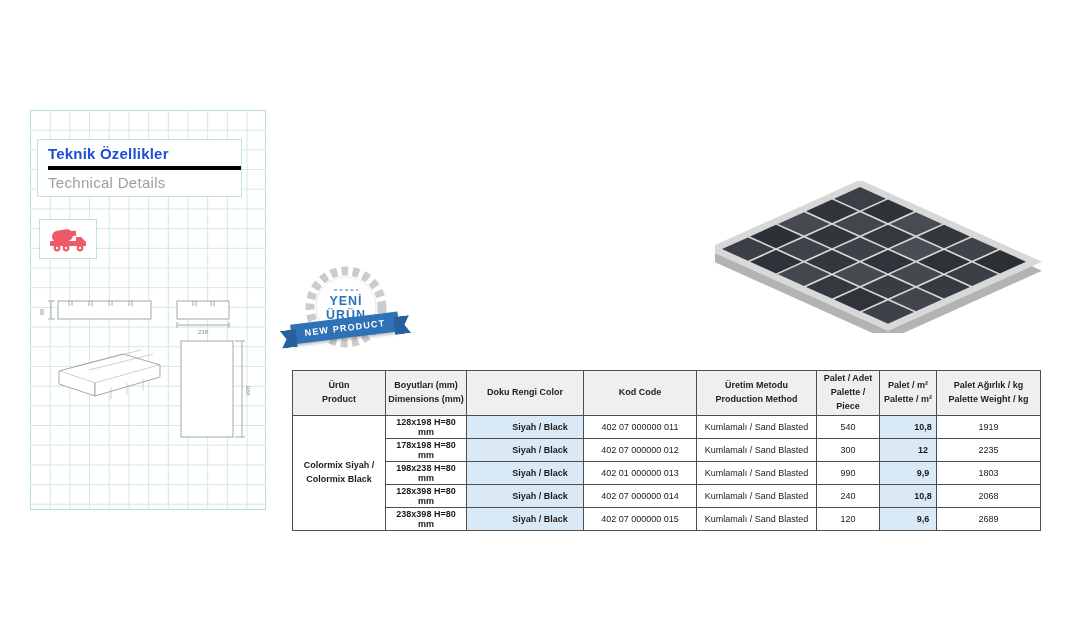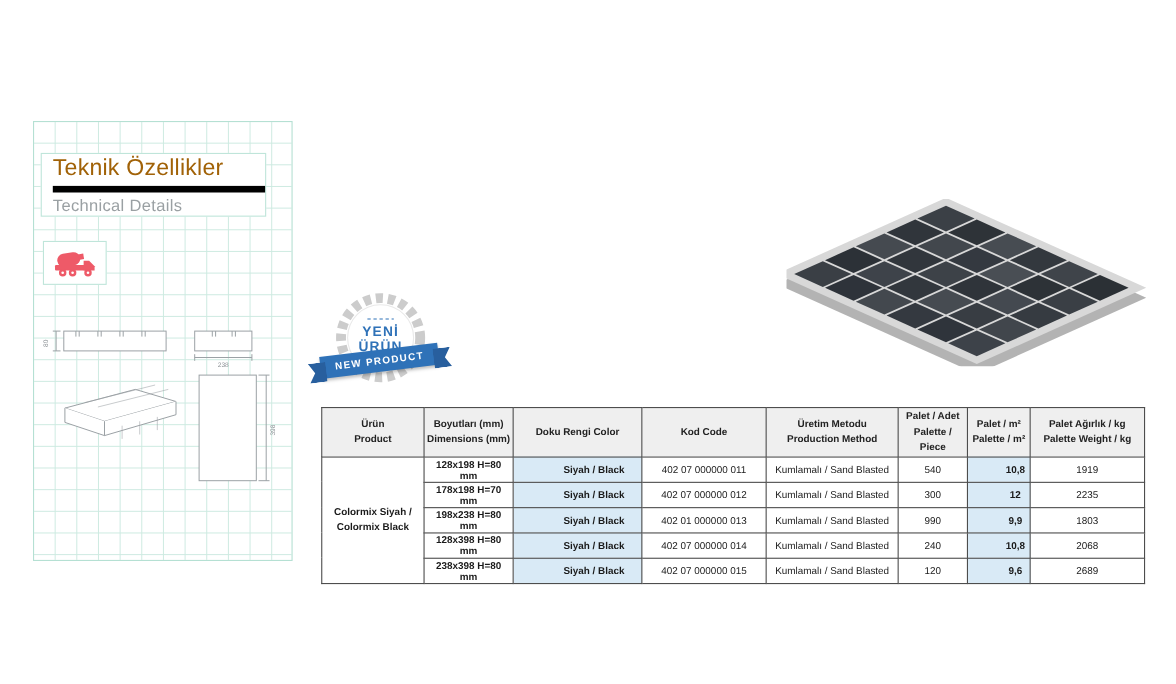--- a/index.html
+++ b/index.html
@@ -20,27 +20,27 @@
       linear-gradient(90deg, #cdeae1 1px, transparent 1px);
     background-size:19.7px 19.7px;
     background-position:-1px -1px;
   }
   .title-box {
     position:absolute; left:6px; top:28px; width:205px; height:58px;
     background:#ffffff; border:1px solid #bfe5da;
     display:flex; flex-direction:column; justify-content:center;
   }
   .title-tr {
-    margin:0 0 2px 10px; font-size:21px; font-weight:normal;
-    color:#a16207; letter-spacing:0.2px;
+    margin:0 0 2px 10px; font-size:15px; font-weight:bold;
+    color:#1d4ed8; letter-spacing:0.2px;
   }
   .title-en {
     margin:2px 0 0 10px; font-size:15px; font-weight:normal;
     color:#9aa0a3; letter-spacing:0.3px;
-    border-top:6px solid #000000; padding-top:4px;
+    border-top:4px solid #000000; padding-top:4px;
   }
   .truck-box {
     position:absolute; left:8px; top:108px; width:58px; height:40px;
     background:#ffffff; border:1px solid #bfe5da;
     display:flex; align-items:center; justify-content:center;
   }
   .drawings { position:absolute; left:0; top:0; width:236px; height:400px; }
 
   
   .badge { position:absolute; left:294px; top:264px; width:104px; height:98px; }
@@ -264,21 +264,21 @@
         <td rowspan="5" class="product-cell">Colormix Siyah / Colormix Black</td>
         <td class="bold">128x198 H=80 mm</td>
         <td class="blue bold">Siyah /  Black</td>
         <td>402 07 000000 011</td>
         <td>Kumlamalı / Sand Blasted</td>
         <td>540</td>
         <td class="blue bold">10,8</td>
         <td>1919</td>
       </tr>
       <tr>
-        <td class="bold">178x198 H=70 mm</td>
+        <td class="bold">178x198 H=80 mm</td>
         <td class="blue bold">Siyah /  Black</td>
         <td>402 07 000000 012</td>
         <td>Kumlamalı / Sand Blasted</td>
         <td>300</td>
         <td class="blue bold">12</td>
         <td>2235</td>
       </tr>
       <tr>
         <td class="bold">198x238 H=80 mm</td>
         <td class="blue bold">Siyah /  Black</td>

